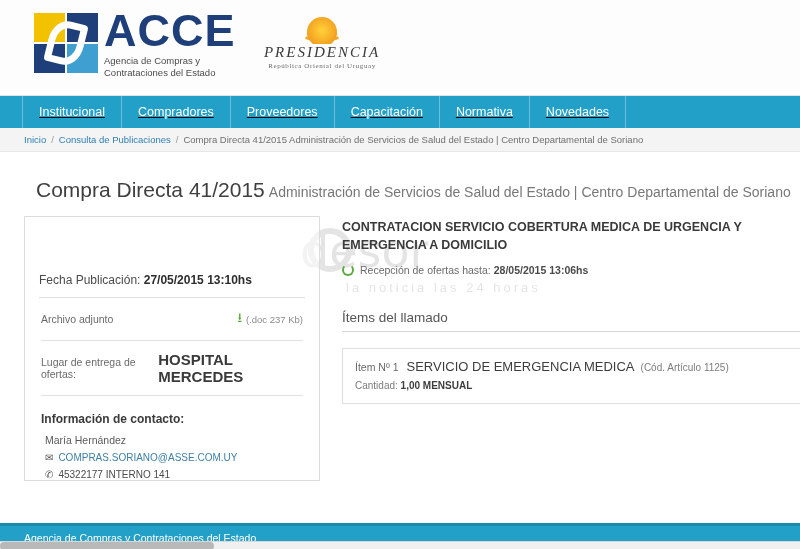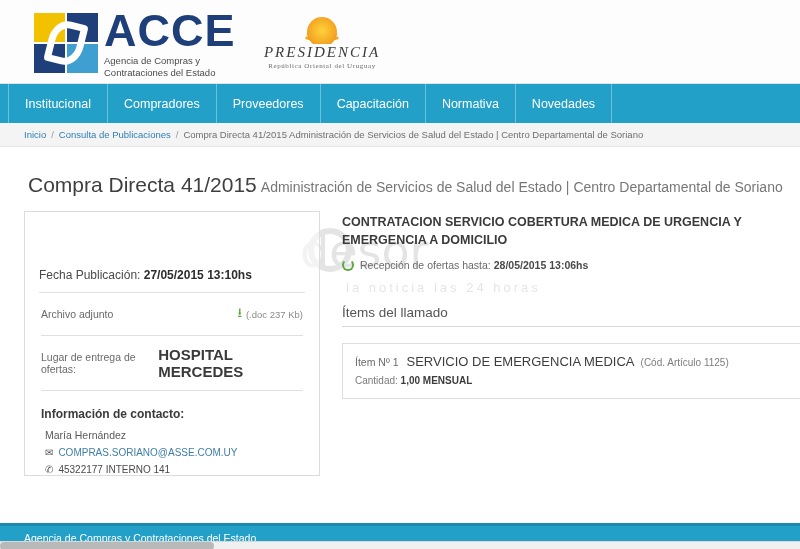--- a/index.html
+++ b/index.html
@@ -13,21 +13,21 @@
   #page {
     position: relative;
     width: 800px; height: 549px;
     background: #ffffff;
     overflow: hidden;
   }
 
   
   .header {
     position: relative;
-    height: 84px;
+    height: 96px;
     background: #fdfdfd;
     border-bottom: 1px solid #e3e3e3;
   }
   .logo-acce {
     position: absolute;
     left: 34px; top: 8px;
     display: flex;
     align-items: center;
   }
   .logo-mark {
@@ -96,25 +96,26 @@
   .pres-sub {
     font-size: 7px;
     color: #6d6d6d;
     letter-spacing: 0.6px;
     font-family: "Liberation Serif", serif;
     margin-top: 1px;
   }
 
   
   .navbar {
-    height: 39px;
+    height: 32px;
     background: #23a0c8;
     display: flex;
     align-items: stretch;
-    padding-left: 8px;
+    padding-left: 22px;
+    text-decoration: underline;
   }
   .nav-item {
     display: flex;
     align-items: center;
     padding: 0 16px;
     color: #ffffff;
     font-size: 12.5px;
     border-right: 1px solid rgba(255,255,255,0.35);
     cursor: pointer;
     white-space: nowrap;
@@ -131,21 +132,21 @@
     padding-left: 24px;
     font-size: 9.5px;
     color: #6f6f6f;
     white-space: nowrap;
   }
   .breadcrumb a { color: #2f7fb5; text-decoration: none; }
   .breadcrumb .sep { margin: 0 5px; color: #9a9a9a; }
 
   
   .title-row {
-    padding: 26px 0 14px 28px;
+    padding: 26px 0 14px 36px;
     display: flex;
     align-items: baseline;
   }
   .title-main {
     font-size: 21px;
     color: #3f3f3f;
   }
   .title-sub {
     font-size: 14px;
     color: #777777;

